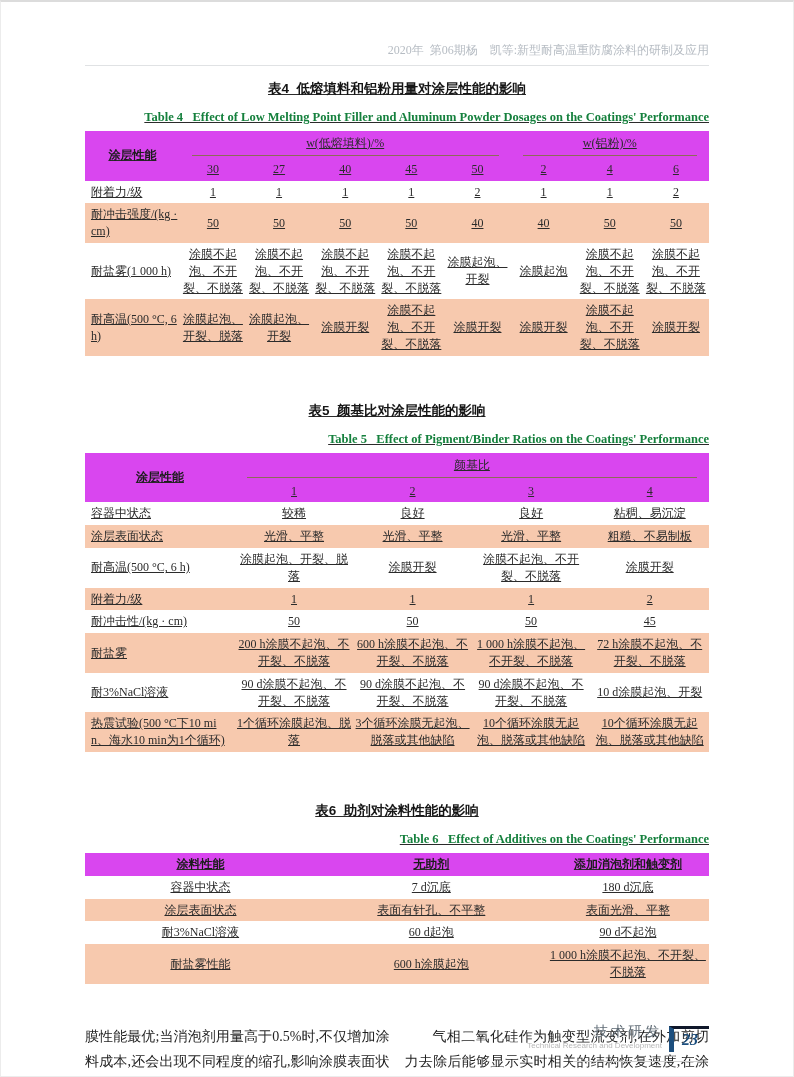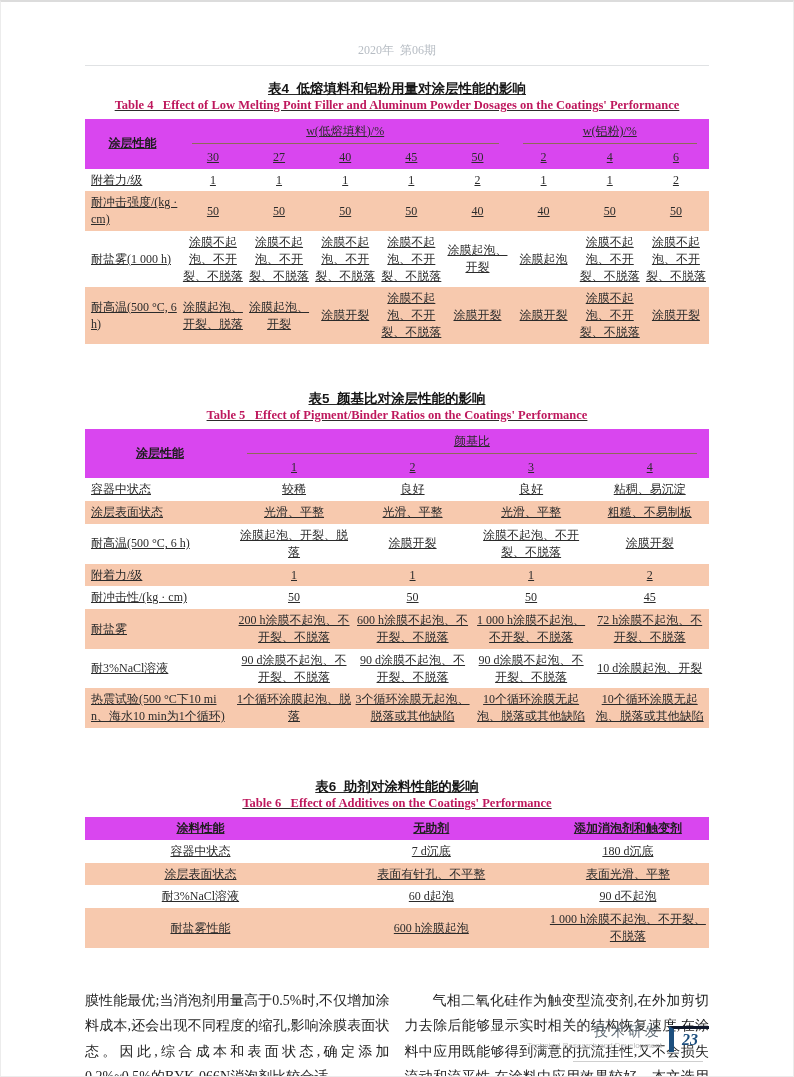--- a/index.html
+++ b/index.html
@@ -7,38 +7,38 @@
   .page {
     width: 794px; height: 1077px; position: relative; background: #fff;
     border: 1px solid #ececec; border-top: 2px solid #dcdcdc;
     font-family: "Liberation Serif", "DejaVu Serif", serif;
     color: #2b2b2b; overflow: hidden;
   }
   .content { padding: 0 84px; }
 
   
   .page-header {
-    display: flex; justify-content: center; align-items: flex-end;
+    display: flex; justify-content: flex-end; align-items: flex-end;
     padding-top: 40px; padding-bottom: 6px;
     border-bottom: 1px solid #e0e2e4;
     font-size: 12px; color: #b6bcc3; white-space: pre-wrap;
   }
 
   
   .table-block { margin-top: 0; text-decoration: underline; }
   .tb4 { margin-top: 14px; }
   .tb5 { margin-top: 46px; }
   .tb6 { margin-top: 50px; }
   .cap-zh {
     text-align: center; font-weight: bold; font-size: 13.5px; color: #161616;
     font-family: "Liberation Sans", "DejaVu Sans", sans-serif; white-space: pre-wrap;
   }
   .cap-en {
-    text-align: center; font-weight: bold; font-size: 12.5px; color: #be185d;
-    margin-top: 0; white-space: pre-wrap;
+    text-align: right; font-weight: bold; font-size: 12.5px; color: #15803d;
+    margin-top: 12px; white-space: pre-wrap;
   }
 
   
   table.data-table {
     width: 100%; border-collapse: collapse; table-layout: fixed;
     margin-top: 6px; font-size: 12px;
   }
   .data-table th, .data-table td {
     padding: 3px 2px; text-align: center; vertical-align: middle;
     line-height: 1.4; font-weight: normal; word-break: break-all;
@@ -79,20 +79,21 @@
   .footer-line { height: 1px; background: #cfcfcf; width: 130px; margin: 9px 6px 0 auto; }
 </style>
 </head>
 <body>
 
 <div class="page">
   <div class="content">
 
     <div class="page-header">
       <span>2020年  第06期</span>
+      <span>杨　凯等:新型耐高温重防腐涂料的研制及应用</span>
     </div>
 
     <section class="table-block tb4">
       <div class="cap-zh">表4  低熔填料和铝粉用量对涂层性能的影响</div>
       <div class="cap-en">Table 4   Effect of Low Melting Point Filler and Aluminum Powder Dosages on the Coatings' Performance</div>
       <div class="table-host">
           <table class="data-table">
             <colgroup>
               <col style="width: 15.2%;">
               <col style="width: 10.6%;">

